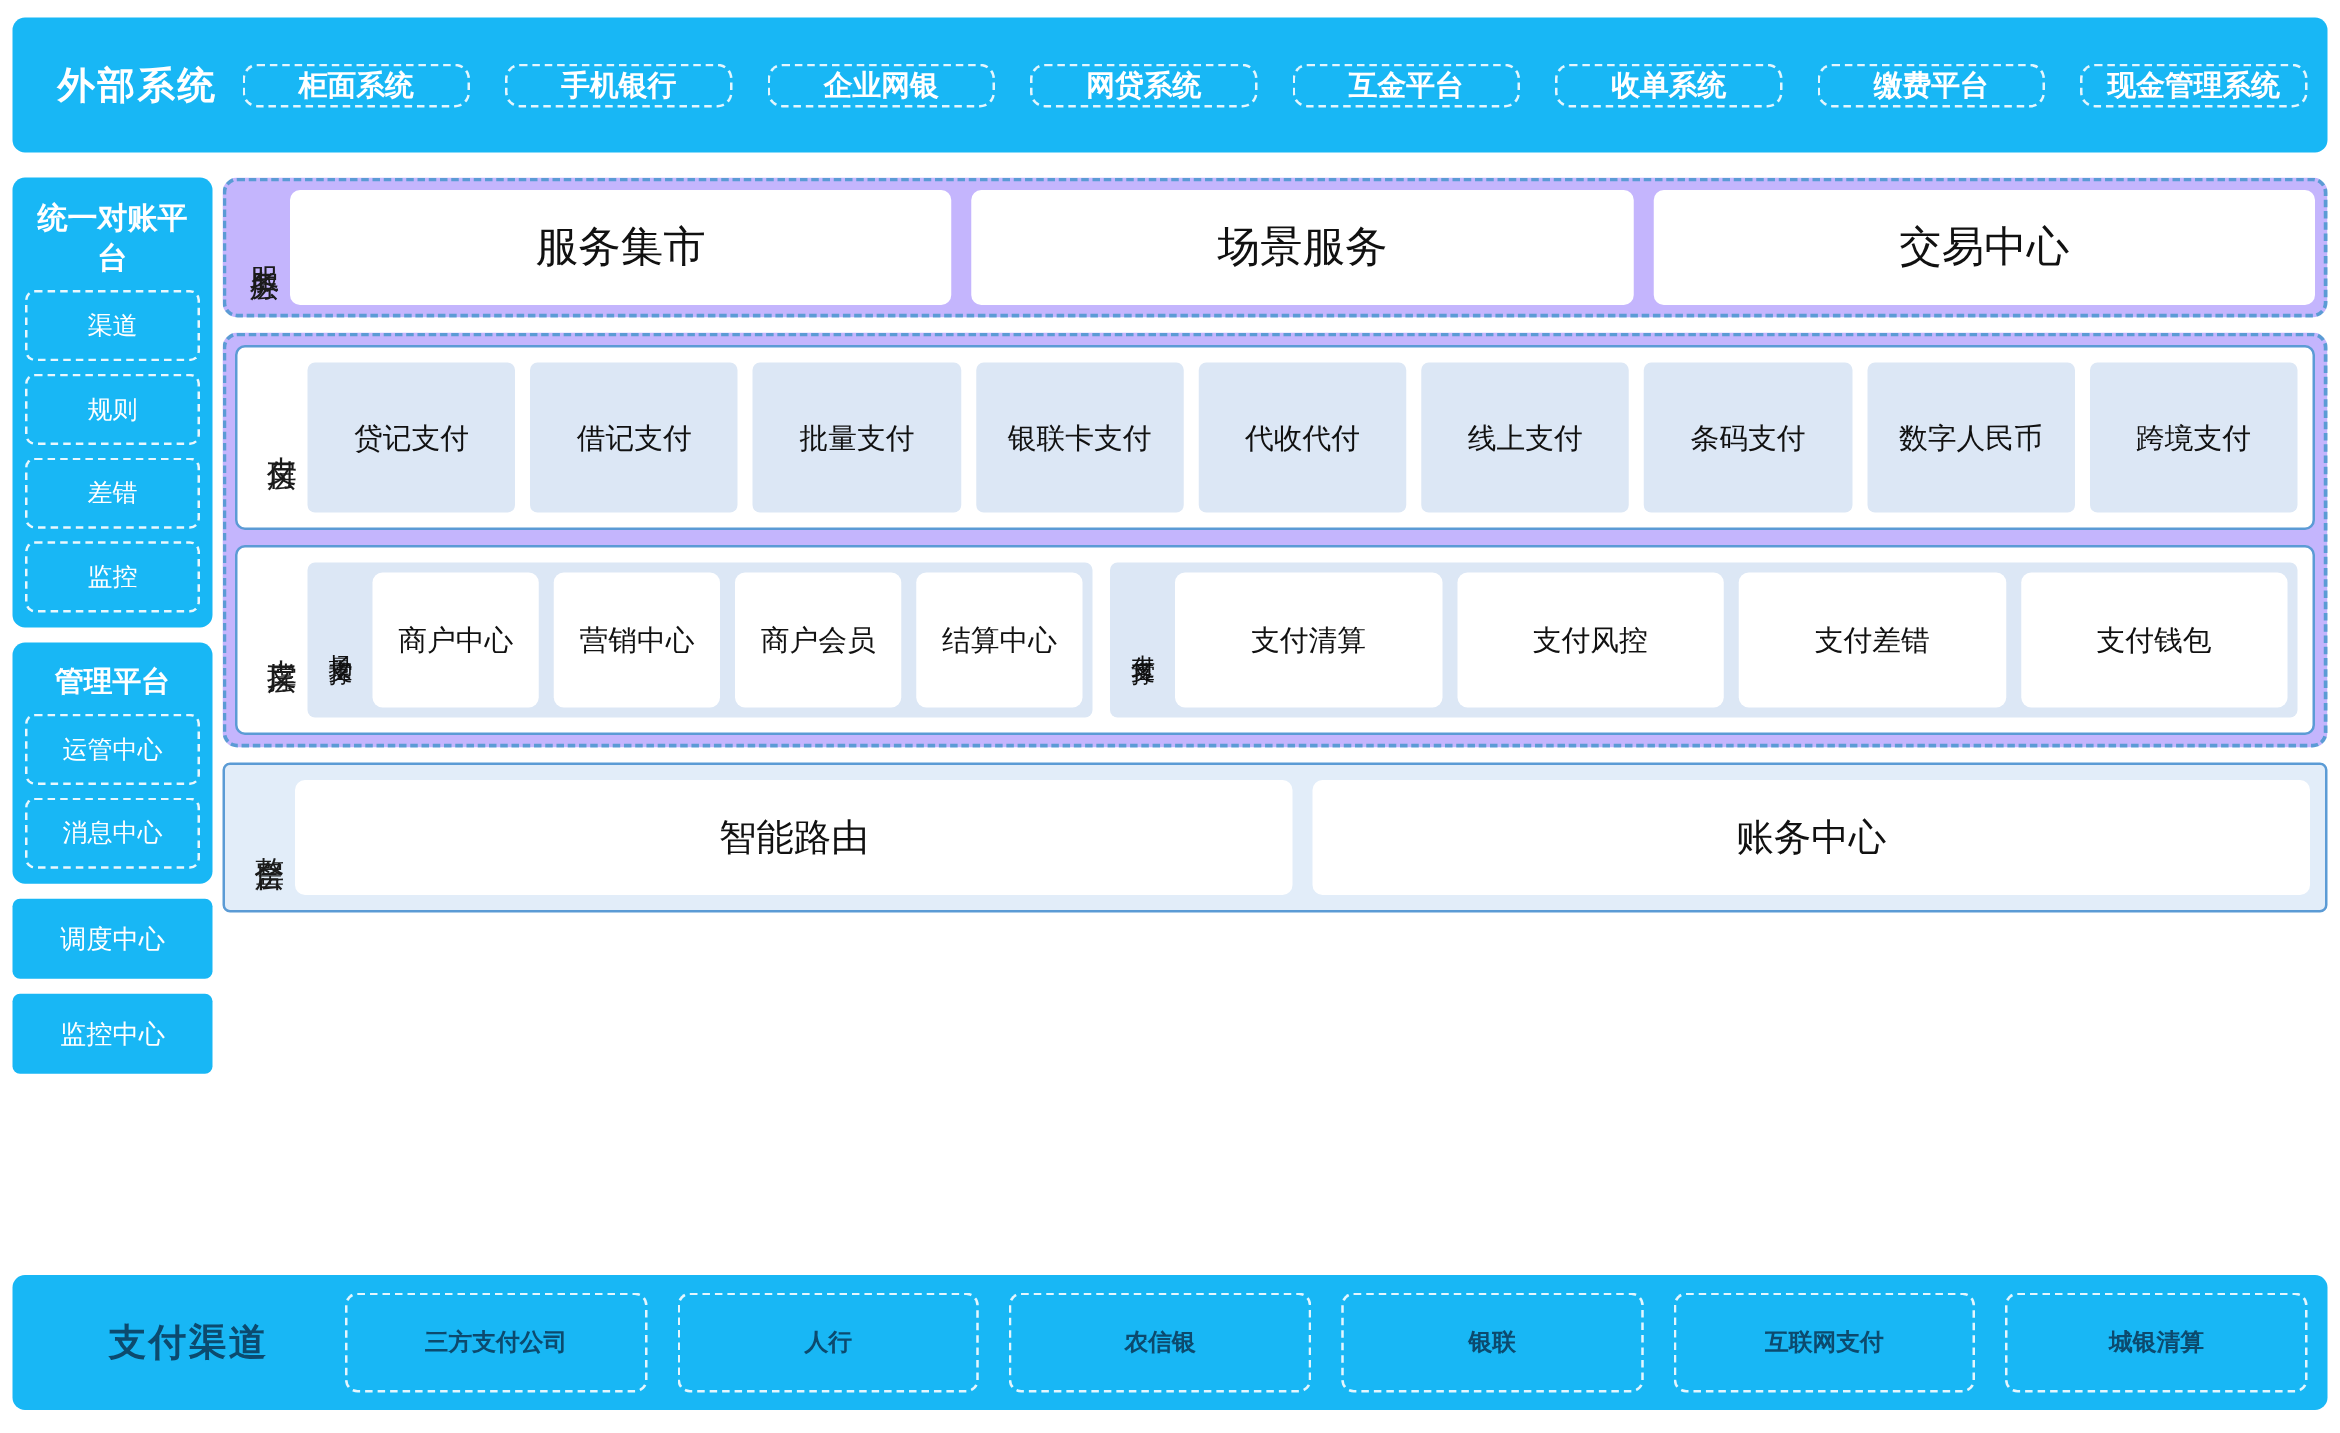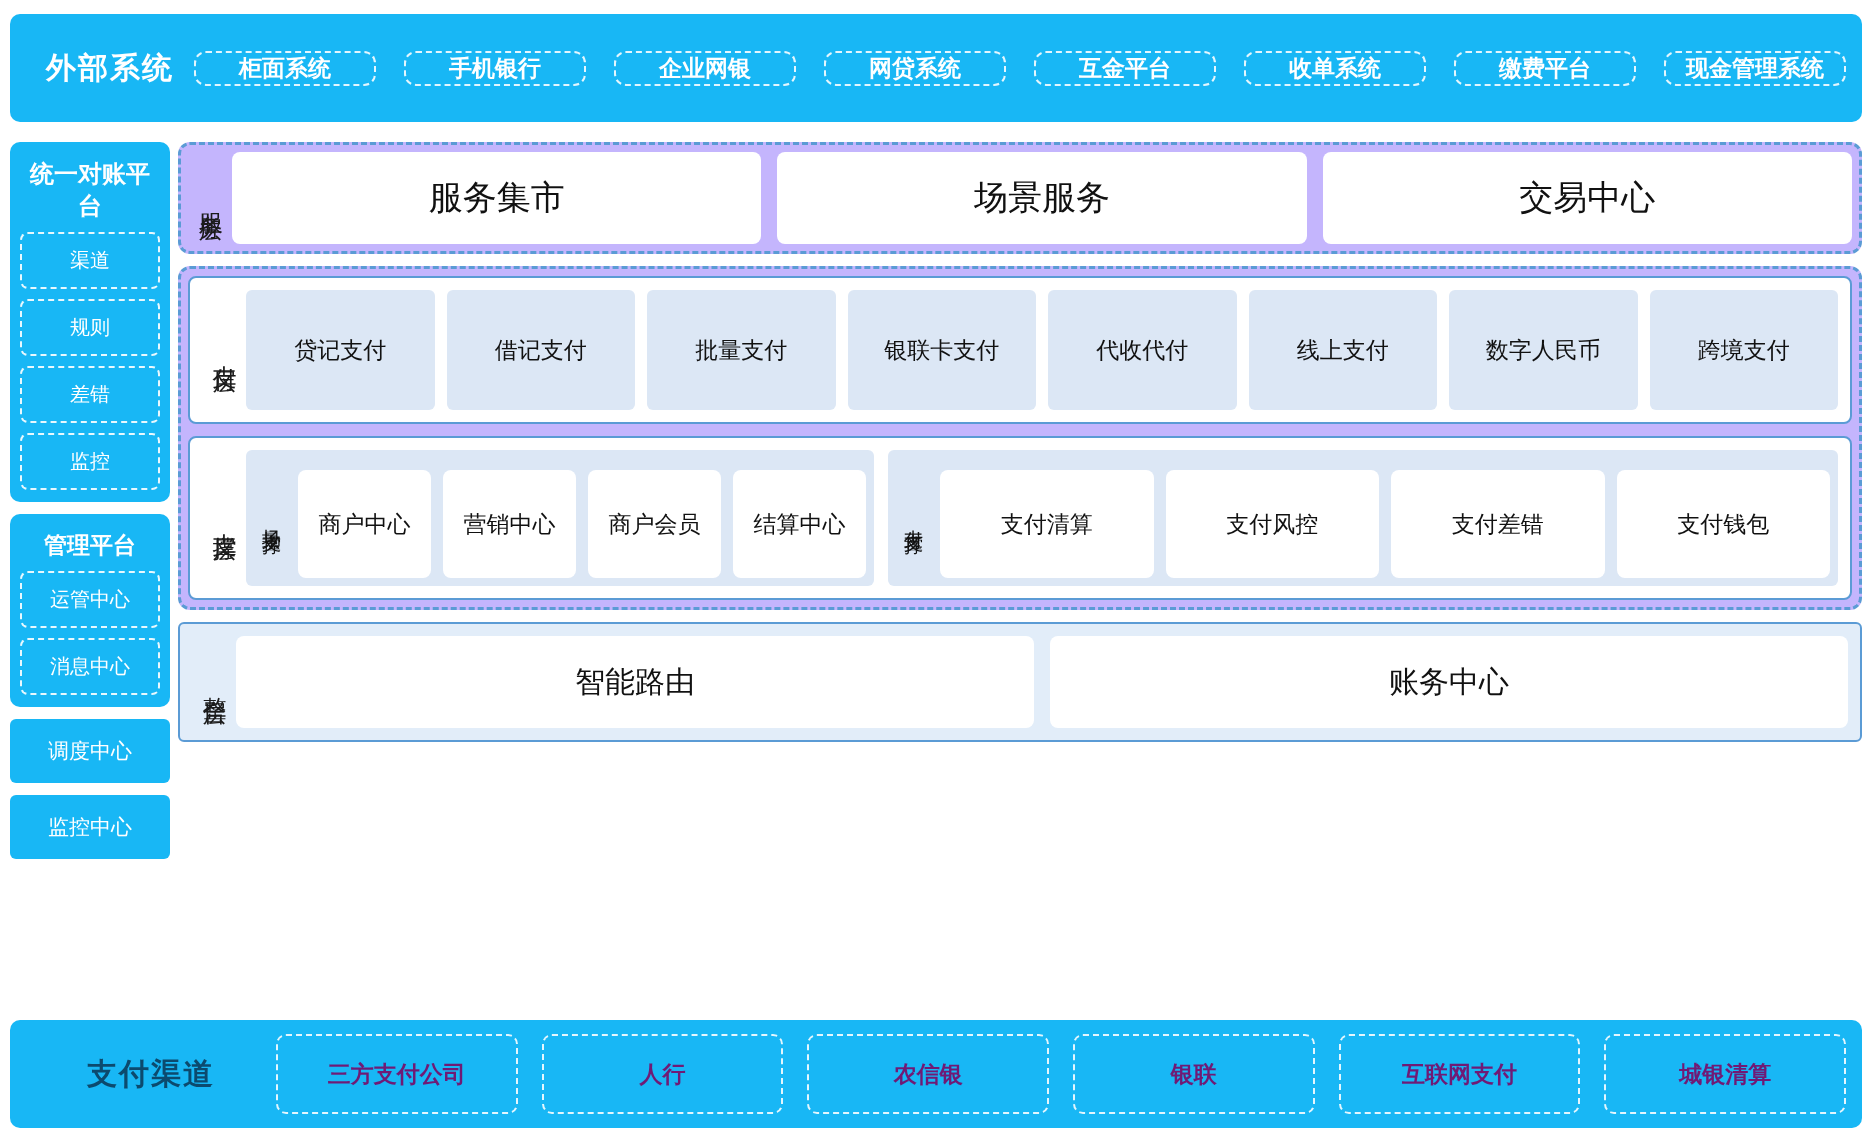--- a/index.html
+++ b/index.html
@@ -210,21 +210,20 @@
   .sg-item {
     flex: 1 1 0;
     background: #ffffff;
     border-radius: 8px;
     height: 108px;
     display: flex;
     align-items: center;
     justify-content: center;
     font-size: 23px;
     color: #111111;
-    margin-top: 12px;
   }
 
   
   .integration-wrap {
     background: #e2edf9;
     border: 2px solid #5b9bd5;
     border-radius: 6px;
     padding: 12px;
     margin-bottom: 12px;
   }
@@ -272,22 +271,22 @@
     height: 80px;
     align-items: stretch;
   }
   .channel-item {
     flex: 1 1 0;
     border: 2px dashed rgba(255,255,255,0.88);
     border-radius: 10px;
     display: flex;
     align-items: center;
     justify-content: center;
-    color: #701a75;
-    font-size: 23px;
+    color: #0c4a6e;
+    font-size: 19px;
     font-weight: bold;
   }
 </style>
 </head>
 <body>
 
 <div class="page">
 
   <div class="external-bar">
     <div class="external-title">外部系统</div>
@@ -341,20 +340,21 @@
       <div class="inner-panel">
         <div class="layer-row">
           <div class="layer-label">支付层</div>
           <div class="pay-items">
             <div class="pay-item">贷记支付</div>
             <div class="pay-item">借记支付</div>
             <div class="pay-item">批量支付</div>
             <div class="pay-item">银联卡支付</div>
             <div class="pay-item">代收代付</div>
             <div class="pay-item">线上支付</div>
+            <div class="pay-item">条码支付</div>
             <div class="pay-item">数字人民币</div>
             <div class="pay-item">跨境支付</div>
           </div>
         </div>
       </div>
 
       <div class="inner-panel">
         <div class="layer-row">
           <div class="layer-label">支撑层</div>
           <div class="support-groups">

